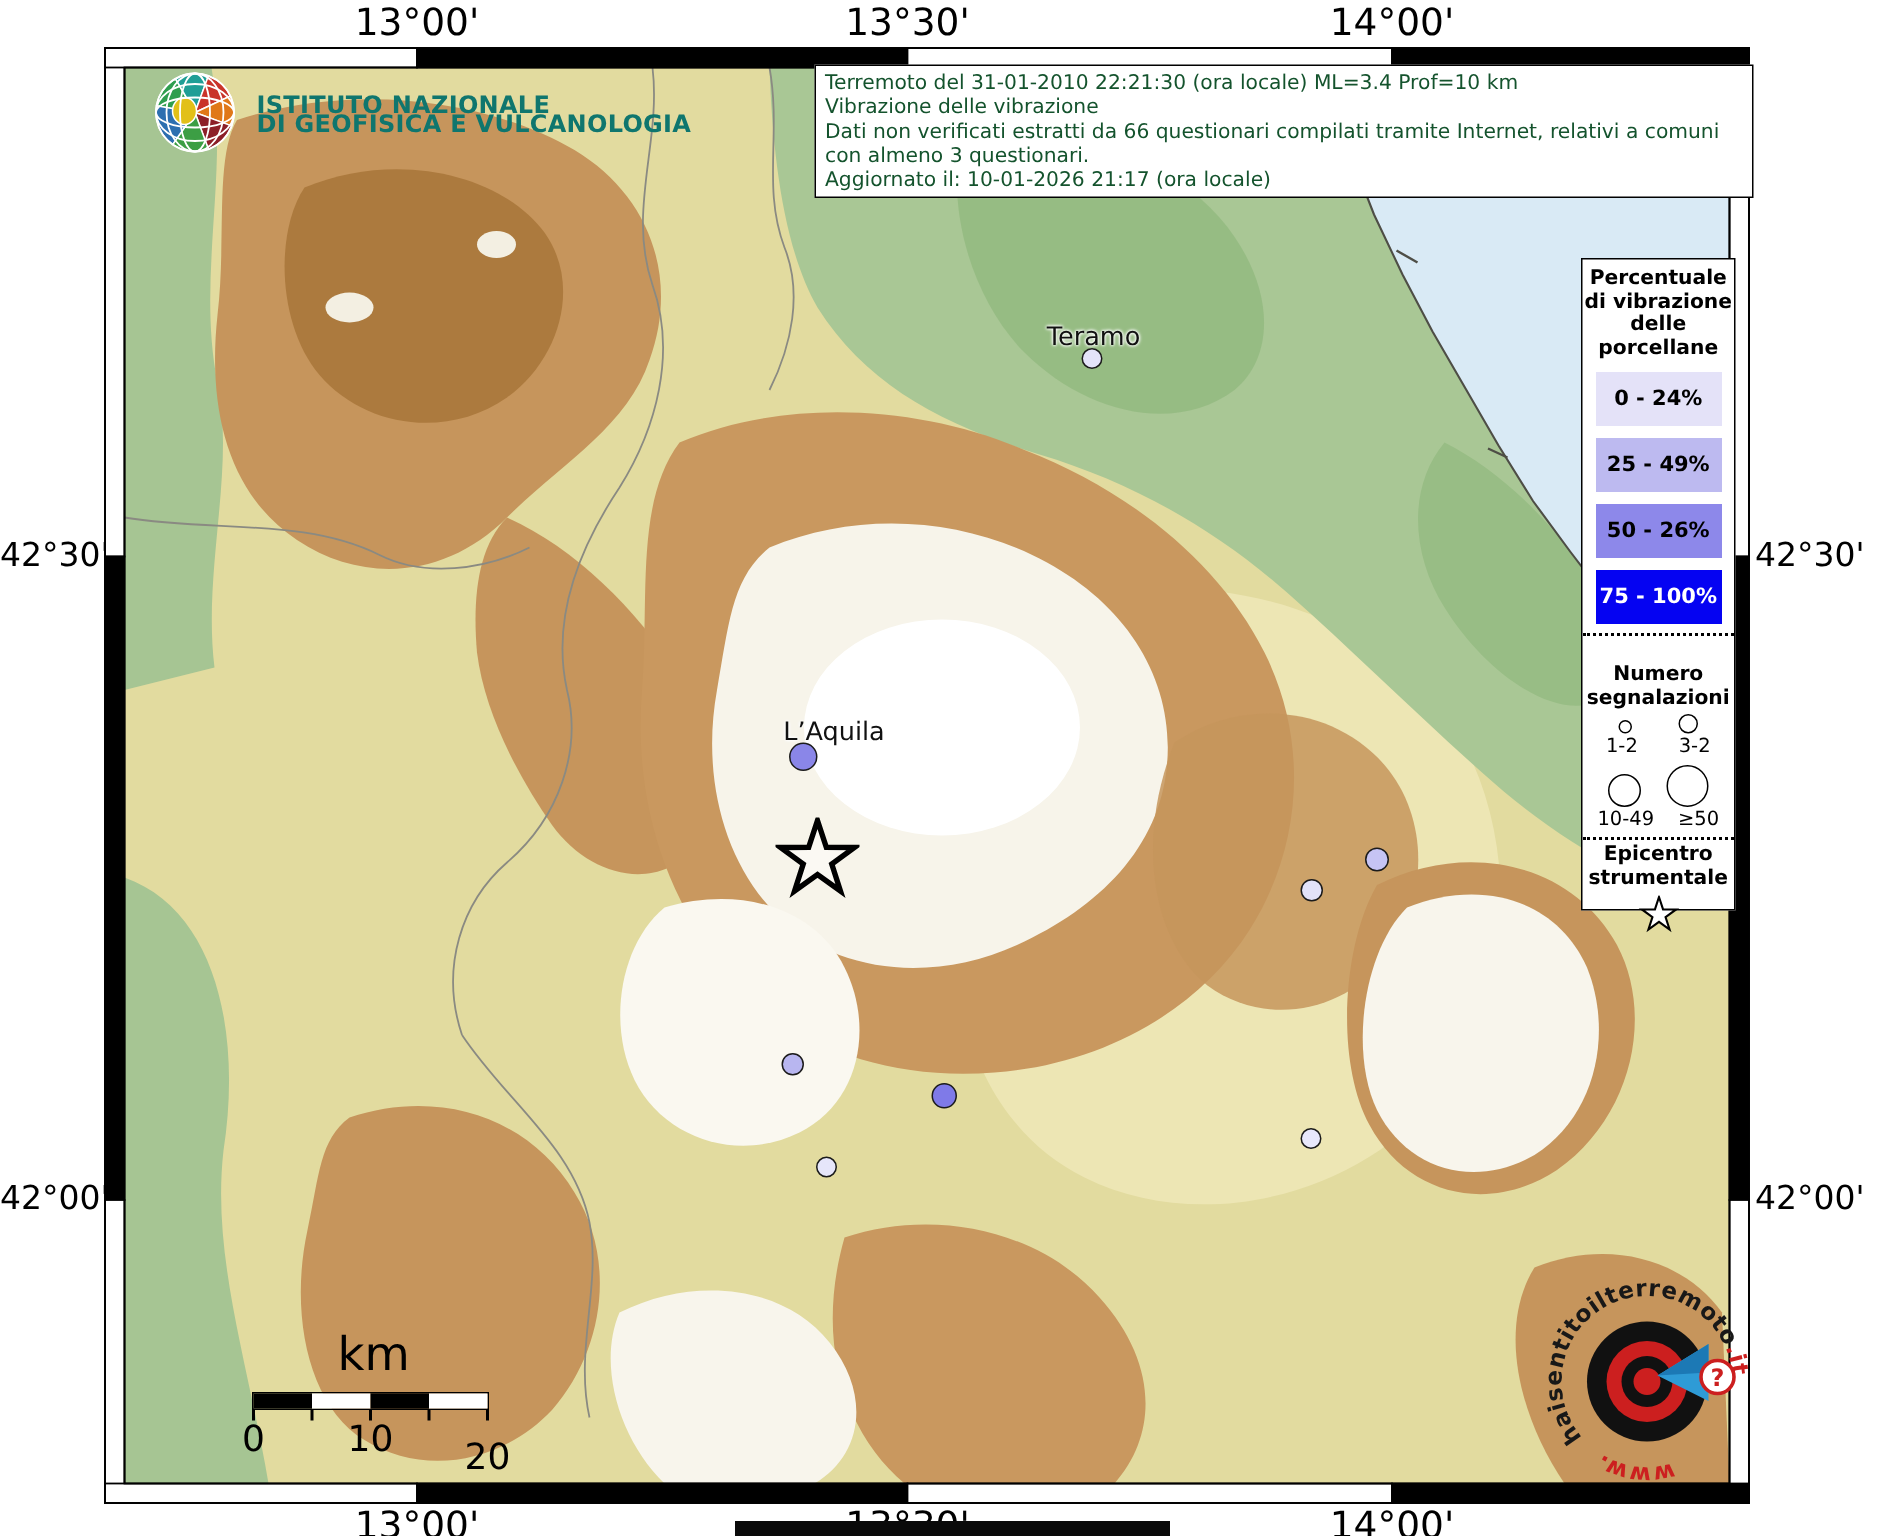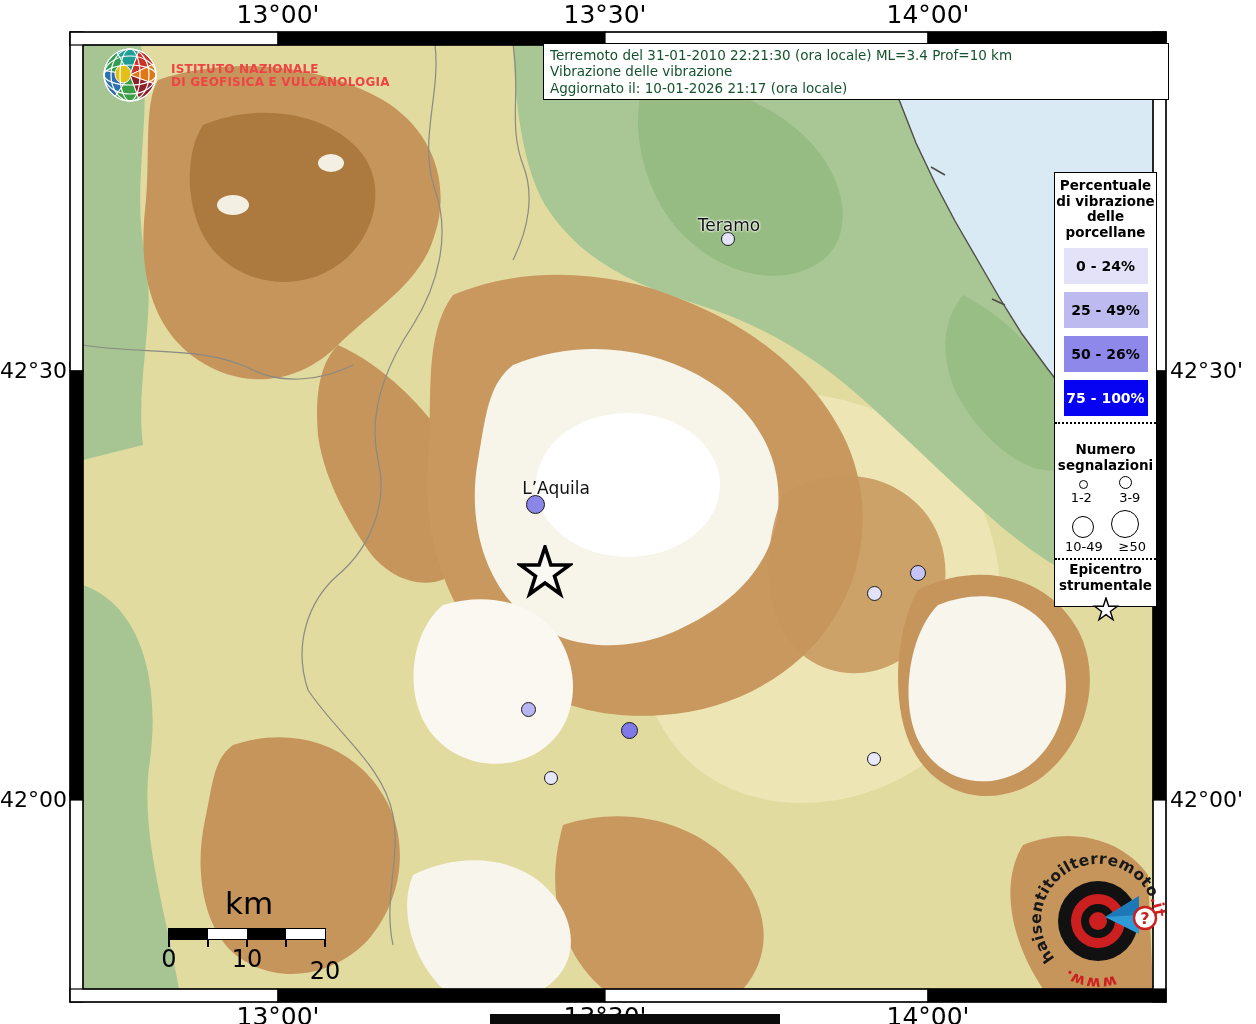--- a/index.html
+++ b/index.html
@@ -12,21 +12,21 @@
   .ax-left{position:absolute;left:0;width:66px;text-align:right;font-size:22px;color:#000;white-space:nowrap;}
   .ax-right{position:absolute;left:1170px;font-size:22px;color:#000;white-space:nowrap;}
   
   .gridv{position:absolute;top:45px;height:944px;width:1.5px;background:rgba(45,45,40,.8);}
   .gridh{position:absolute;left:83px;width:1070px;height:1.5px;background:rgba(45,45,40,.8);}
   
   #infobox{position:absolute;left:543px;top:43px;width:612px;background:#fff;border:1.5px solid #000;
            padding:3px 6px;font-size:13.5px;line-height:16.3px;color:#14532d;z-index:30;}
   
   #ingv{position:absolute;left:103px;top:47px;z-index:30;display:flex;align-items:center;}
-  #ingv .txt{margin-left:12px;font-weight:bold;font-size:12px;line-height:13.5px;color:#ef4444;letter-spacing:.2px;}
+  #ingv .txt{margin-left:12px;font-weight:bold;font-size:16px;line-height:13.5px;color:#0f766e;letter-spacing:.2px;}
   
   #legend{position:absolute;left:1054px;top:172px;width:101px;height:433px;background:#fff;border:1.5px solid #000;
           z-index:30;text-align:center;color:#000;}
   .leg-title{font-weight:bold;font-size:13.5px;line-height:15.5px;white-space:pre-line;margin-top:5px;}
   .swatch{width:84px;height:36px;margin:8px auto 0;display:flex;align-items:center;justify-content:center;
           font-weight:bold;font-size:14px;white-space:nowrap;}
   .dotline{border-top:2px dotted #000;height:0;margin-top:6px;}
   .circrow{display:flex;justify-content:space-around;align-items:flex-end;margin:3px 8px 0;}
   .circrow .c{border:1.6px solid #000;border-radius:50%;background:#fff;display:block;}
   .lblrow{display:flex;justify-content:space-around;margin:1px 2px 0;font-size:13px;}
@@ -131,20 +131,21 @@
   <div class="ax-bot" style="left:605px;">13°30'</div>
   <div class="ax-bot" style="left:928px;">14°00'</div>
   <div class="ax-left" style="top:358px;">42°30'</div>
   <div class="ax-left" style="top:787px;">42°00'</div>
   <div class="ax-right" style="top:358px;">42°30'</div>
   <div class="ax-right" style="top:787px;">42°00'</div>
 
   <div id="infobox">
     <div>Terremoto del 31-01-2010 22:21:30 (ora locale) ML=3.4 Prof=10 km</div>
     <div>Vibrazione delle vibrazione</div>
+    <div>Dati non verificati estratti da 66 questionari compilati tramite Internet, relativi a comuni con almeno 3 questionari.</div>
     <div>Aggiornato il: 10-01-2026 21:17 (ora locale)</div>
   </div>
 
   <div id="ingv">
     <svg width="56" height="58" viewBox="0 0 56 58">
       <circle cx="27" cy="28" r="26" fill="#2c6fb0"></circle>
       <g stroke="#fff" stroke-width="1">
         <path d="M27,28 L1.4,23.5 A26,26 0 0 1 14,5.5 Z" fill="#2f9e4f"></path>
         <path d="M27,28 L14,5.5 A26,26 0 0 1 35.9,3.6 Z" fill="#1f9e96"></path>
         <path d="M27,28 L35.9,3.6 A26,26 0 0 1 50.6,17 Z" fill="#c9342a"></path>
@@ -202,21 +203,21 @@
       </div>
     <div class="dotline"></div>
     <div class="leg-title" style="margin-top:18px;">Numero
 segnalazioni</div>
     <div class="circrow">
       <span class="c" style="width:7px;height:7px;"></span>
       <span class="c" style="width:11px;height:11px;"></span>
     </div>
     <div class="lblrow">
       <span>1-2</span>
-      <span>3-9</span>
+      <span>3-2</span>
     </div>
     <div class="circrow" style="margin-top:5px;">
       <span class="c" style="width:20px;height:20px;"></span>
       <span class="c" style="width:26px;height:26px;"></span>
     </div>
     <div class="lblrow">
       <span>10-49</span>
       <span>≥50</span>
     </div>
     <div class="dotline" style="margin-top:4px;"></div>

